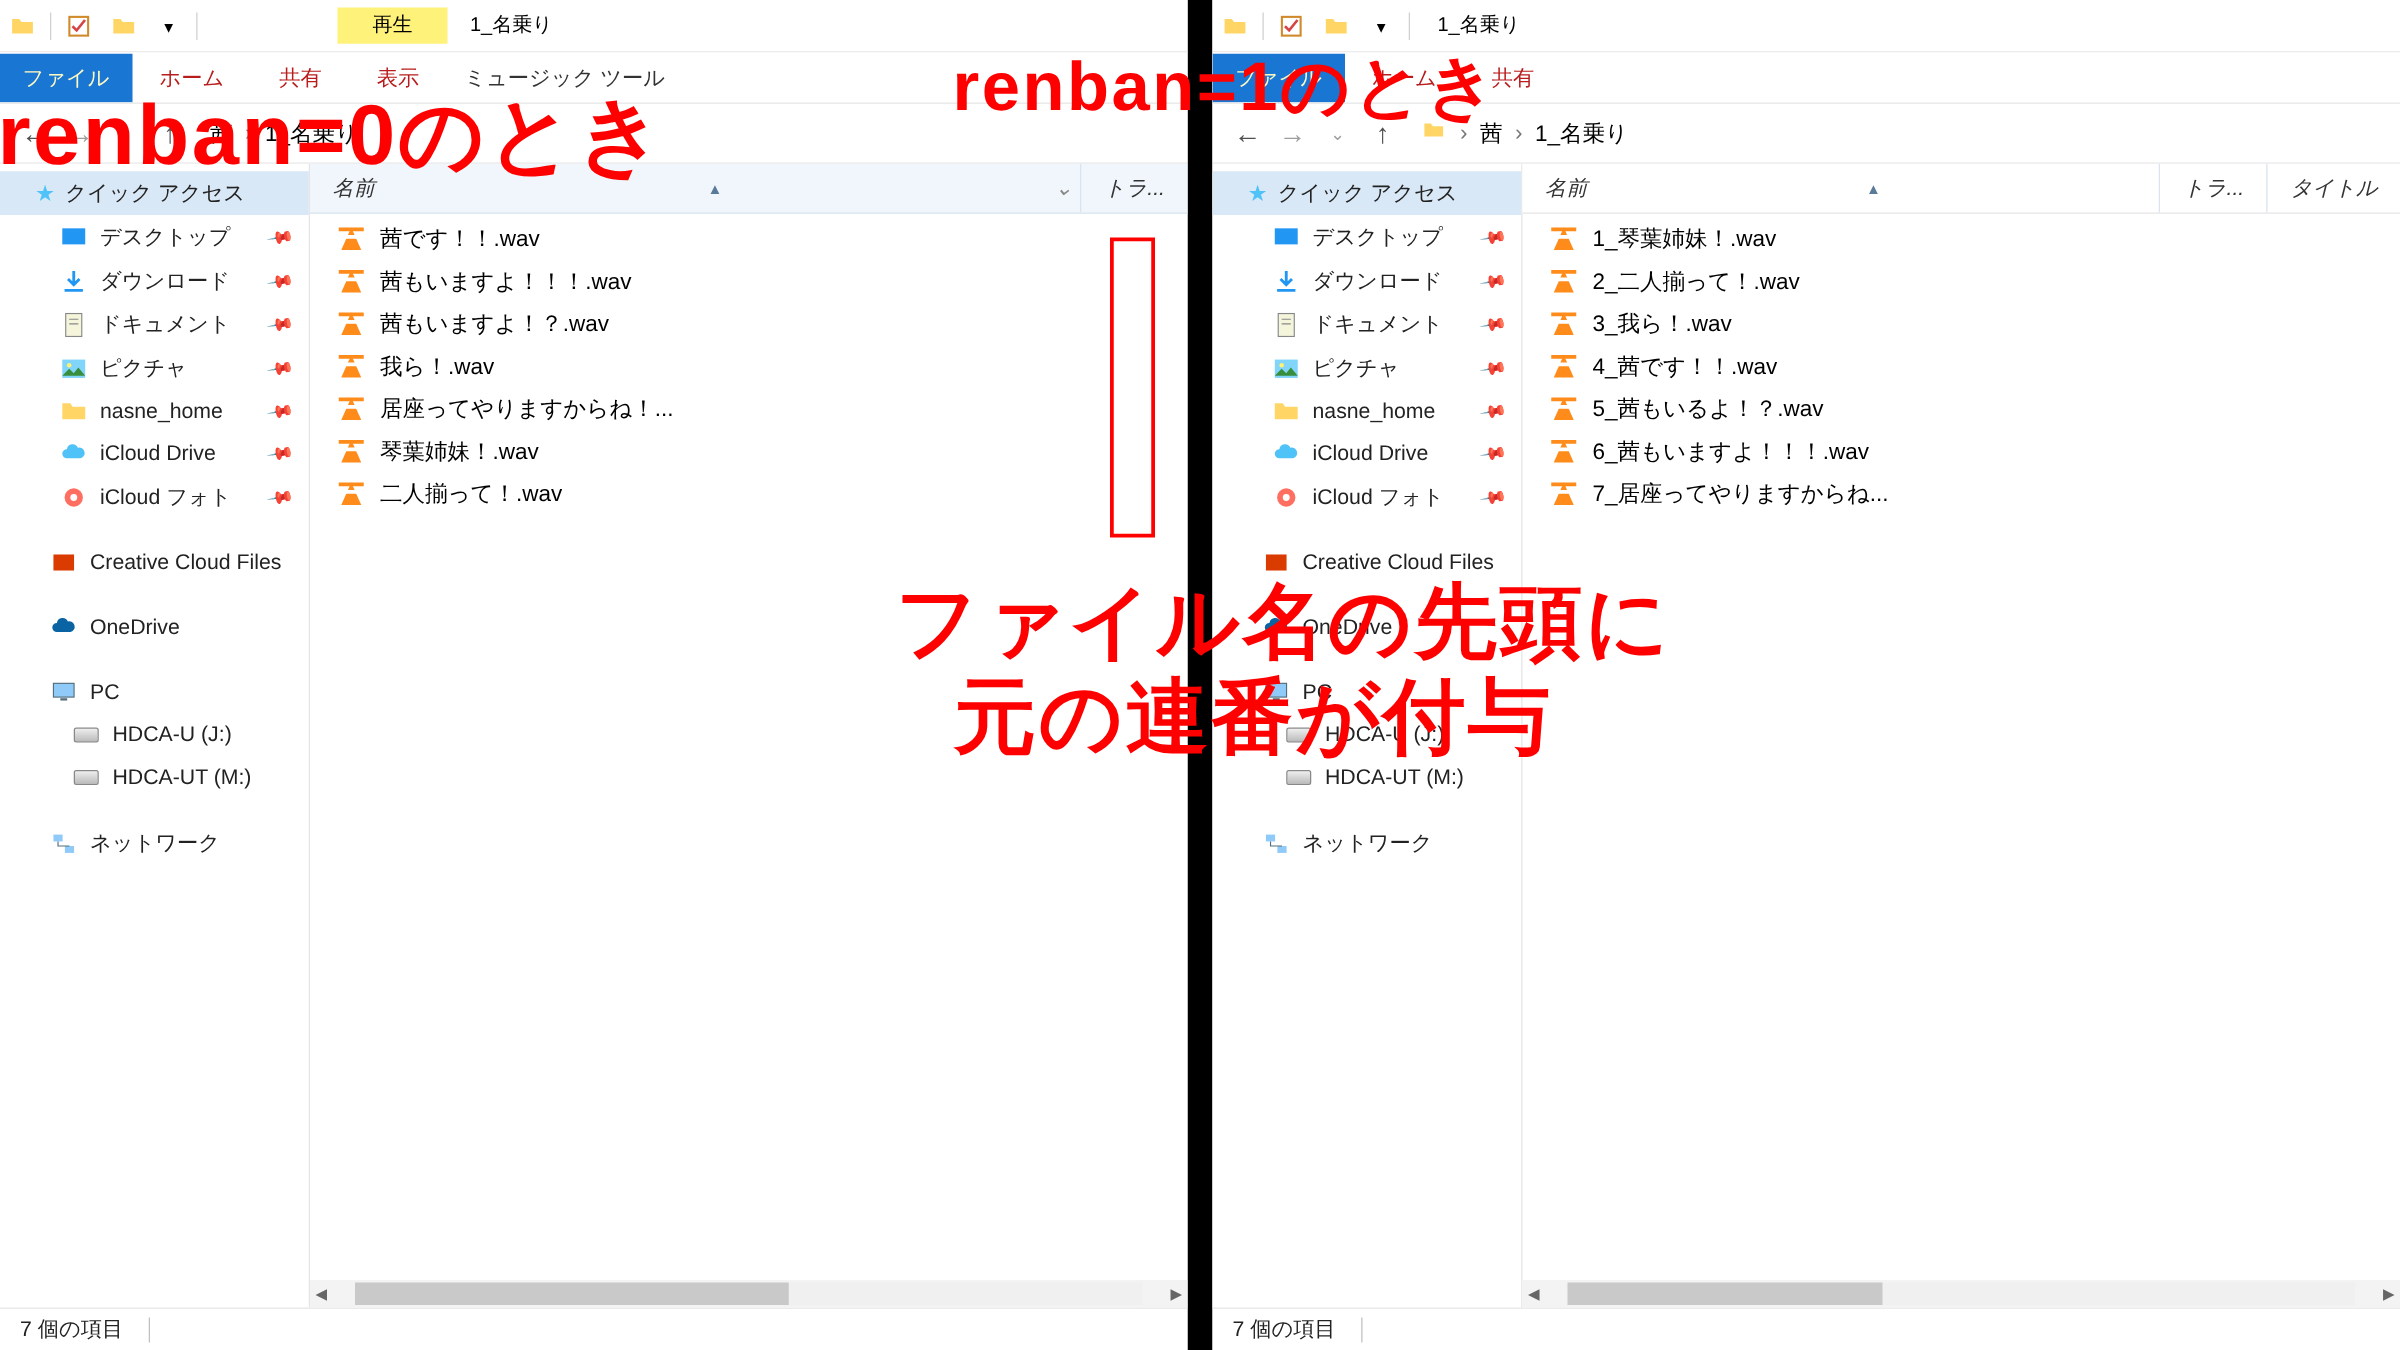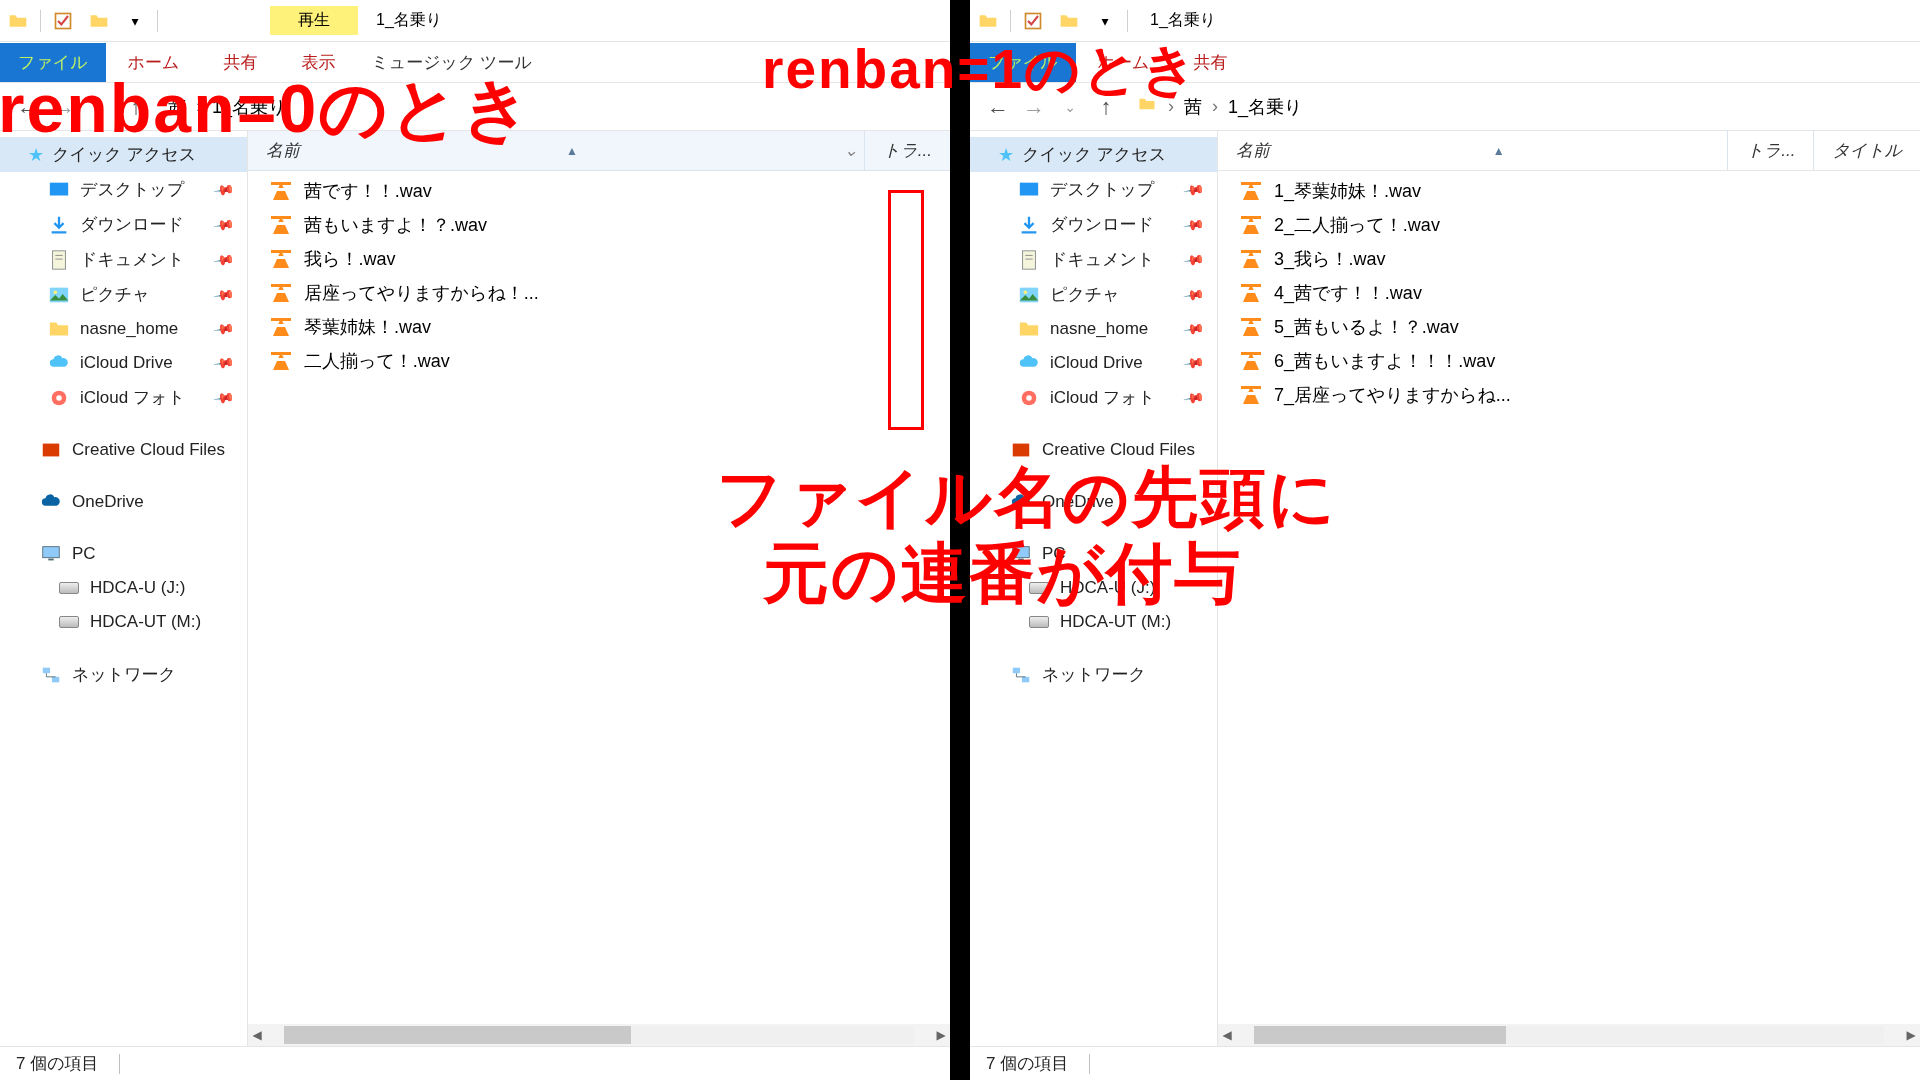--- a/index.html
+++ b/index.html
@@ -11,21 +11,21 @@
 
 .titlebar { height: 42px; display: flex; align-items: center; border-bottom: 1px solid #e5e5e5; background: #fff; }
 .titlebar .ti { width: 24px; height: 24px; margin: 0 6px; display: flex; align-items: center; justify-content: center; }
 .titlebar .ti svg { width: 20px; height: 20px; }
 .titlebar .sep { width: 1px; height: 22px; background: #d0d0d0; margin: 0 4px; }
 .titlebar .music-tab { background: #fff27a; padding: 4px 28px; margin-left: 108px; font-size: 16px; }
 .titlebar .wtitle { margin-left: 18px; font-size: 16px; }
 
 
 .ribbon { height: 40px; display: flex; align-items: center; background: #fff; }
-.ribbon .file-tab { background: #1976d2; color: #bef264; padding: 8px 18px; font-size: 17px; }
+.ribbon .file-tab { background: #1976d2; color: #fef9c3; padding: 8px 18px; font-size: 17px; }
 .ribbon .rtab { padding: 8px 22px; font-size: 17px; color: #b91c1c; }
 .ribbon .music-tool { padding: 8px 14px; font-size: 17px; color: #333; }
 
 
 .addr { height: 48px; display: flex; align-items: center; padding: 0 10px; background: #fff; border-top: 1px solid #e5e5e5; }
 .nav-btn { width: 36px; height: 36px; display: flex; align-items: center; justify-content: center; color: #9e9e9e; font-size: 22px; }
 .nav-btn.active { color: #505050; }
 .breadcrumb { margin-left: 14px; display: flex; align-items: center; font-size: 18px; gap: 10px; }
 .breadcrumb .sep { color: #777; }
 
@@ -266,20 +266,26 @@
           <div class="file-row">
               <span class="file-ico">
                 <span class="vlc"></span>
               </span>
               <span>茜です！！.wav</span>
             </div>
           <div class="file-row">
               <span class="file-ico">
                 <span class="vlc"></span>
               </span>
+              <span>茜もいますよ！！！.wav</span>
+            </div>
+          <div class="file-row">
+              <span class="file-ico">
+                <span class="vlc"></span>
+              </span>
               <span>茜もいますよ！？.wav</span>
             </div>
           <div class="file-row">
               <span class="file-ico">
                 <span class="vlc"></span>
               </span>
               <span>我ら！.wav</span>
             </div>
           <div class="file-row">
               <span class="file-ico">

